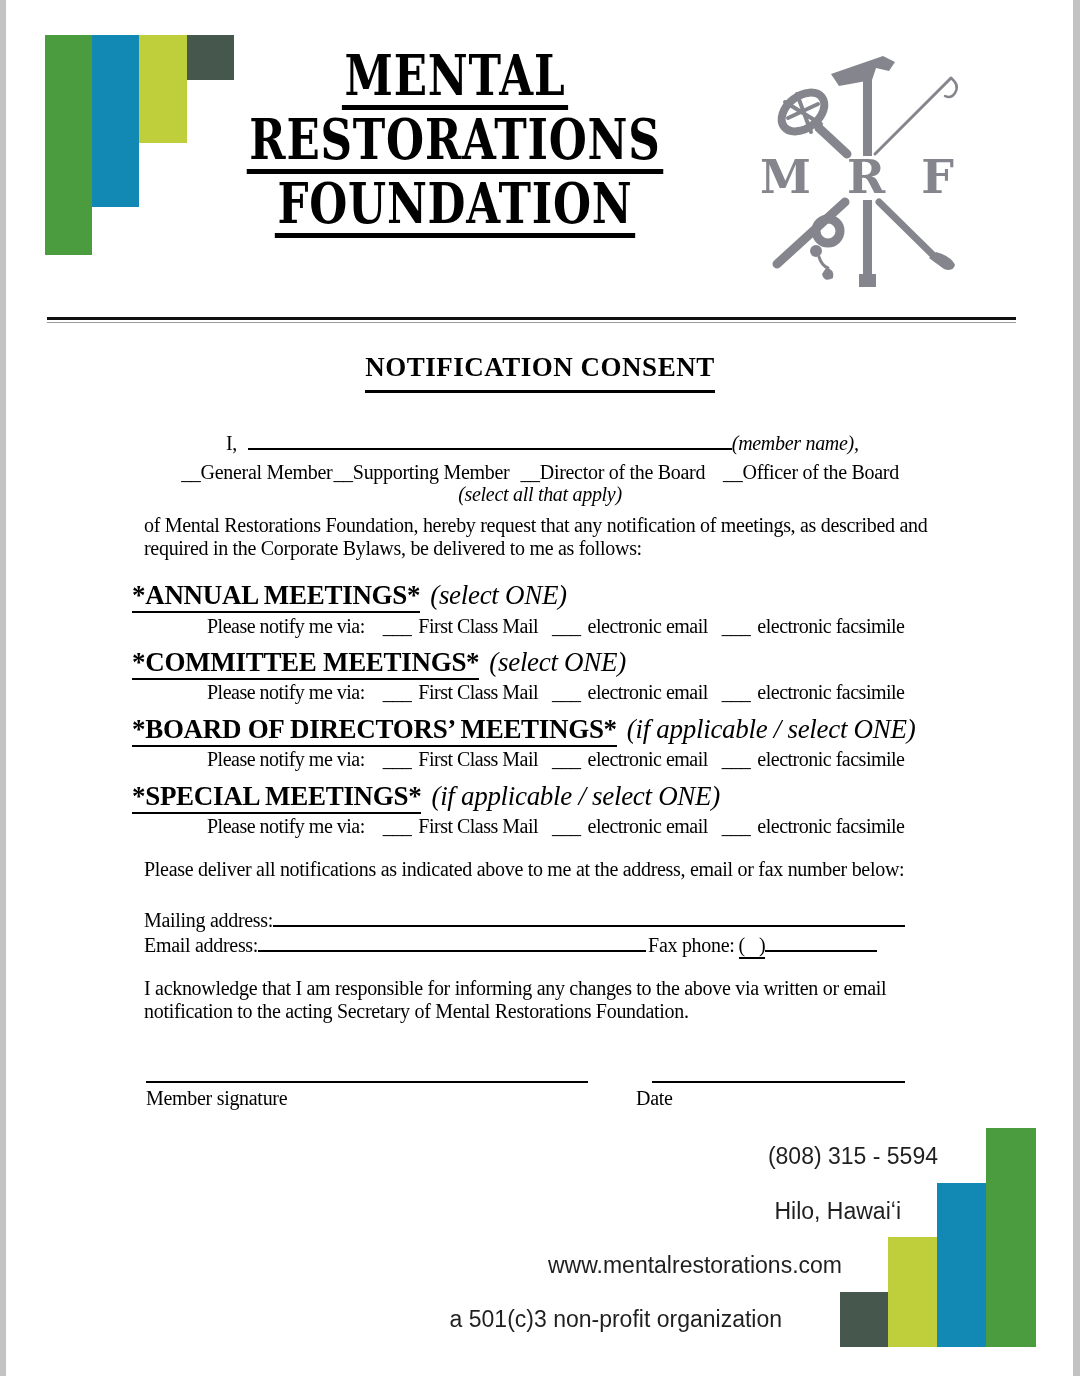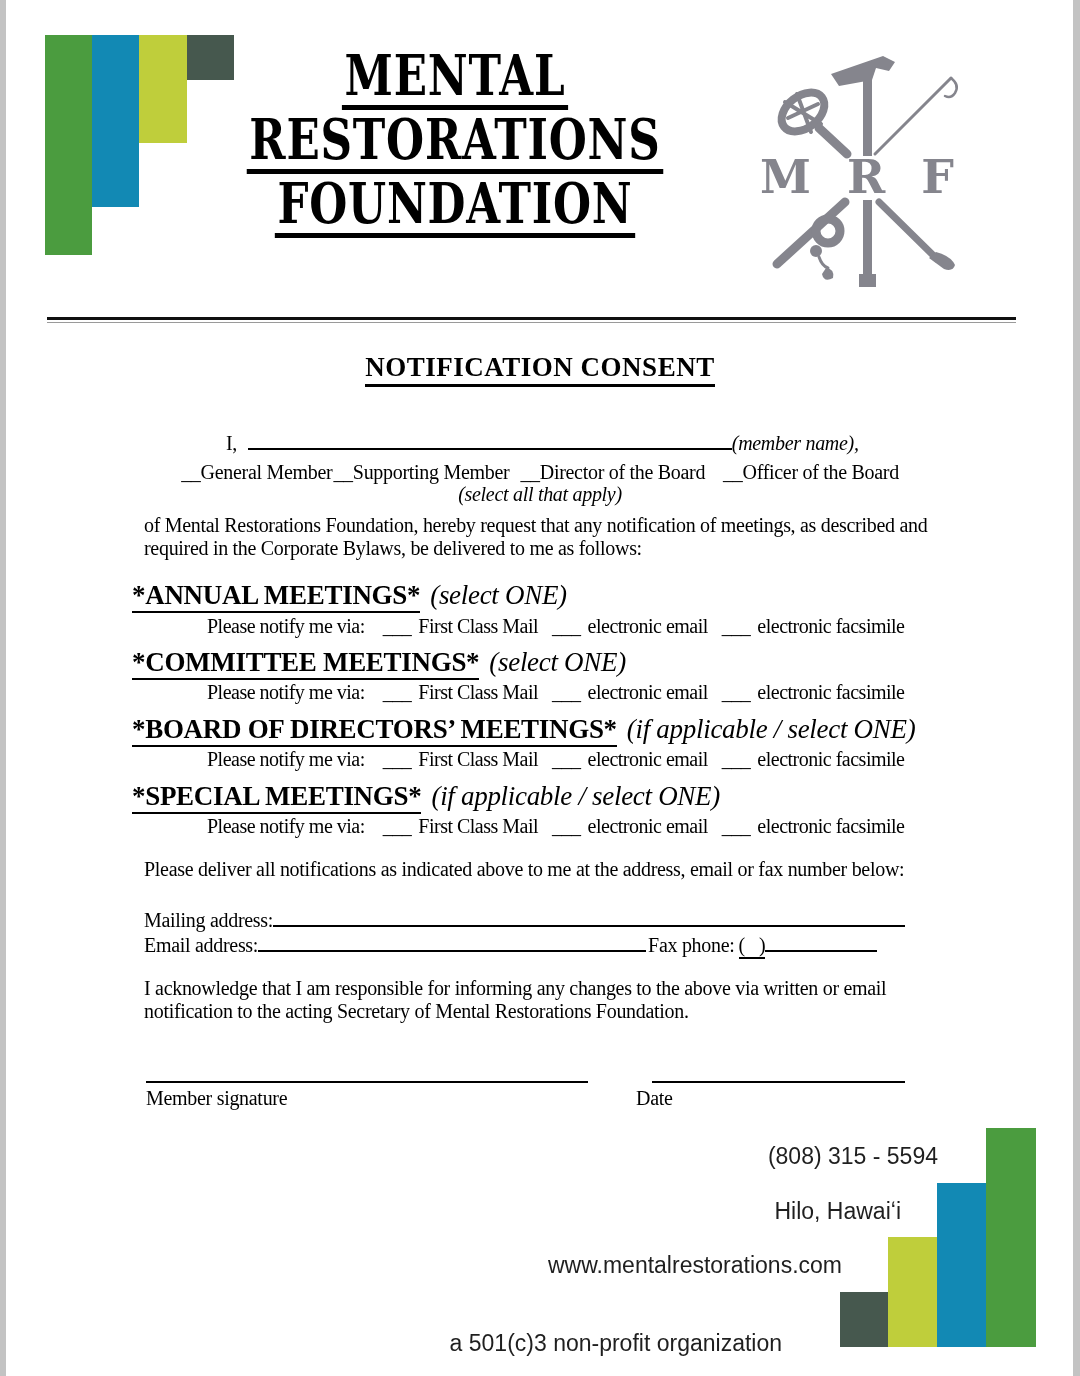--- a/index.html
+++ b/index.html
@@ -26,21 +26,21 @@
     font-size:19px;line-height:27px;white-space:nowrap;
   }
 
   .mrf-logo{position:absolute;left:755px;top:50px;width:215px;height:245px;}
 
   .divider{position:absolute;left:47px;top:317px;width:969px;height:2px;
     border-top:3px solid #101010;border-bottom:1px solid #9a9a9a;}
 
   .consent-title{position:absolute;left:140px;top:352px;width:800px;text-align:center;
     font-size:27px;font-weight:bold;letter-spacing:0.5px;}
-  .consent-title span{border-bottom:3px solid #000;padding-bottom:2px;}
+  .consent-title span{border-bottom:3px solid #000;padding-bottom:8px;}
 
   .line{position:absolute;font-size:20px;letter-spacing:-0.3px;white-space:nowrap;}
   .centered{left:140px;width:800px;text-align:center;}
   .ital{font-style:italic;}
 
   .blank{display:inline-block;border-bottom:2px solid #000;}
   .intro-blank{width:484px;height:18px;vertical-align:baseline;}
 
   .sec-head{left:132px;font-size:27px;}
   .sec-head .h{font-weight:bold;border-bottom:2.5px solid #000;padding-bottom:1px;}
@@ -182,20 +182,20 @@
 <div class="line" style="left:144px;top:1000px;">notification to the acting Secretary of Mental Restorations Foundation.</div>
 
 <div class="sigline" style="left:146px;top:1081px;width:442px;"></div>
 <div class="sigline" style="left:652px;top:1081px;width:253px;"></div>
 <div class="line" style="left:146px;top:1087px;">Member signature</div>
 <div class="line" style="left:636px;top:1087px;font-family:Liberation Serif, serif;">Date</div>
 
 <div class="footer-item" style="top:1143px;right:142px;">(808) 315 - 5594</div>
 <div class="footer-item" style="top:1198px;right:179px;">Hilo, Hawaiʻi</div>
 <div class="footer-item" style="top:1252px;right:238px;">www.mentalrestorations.com</div>
-<div class="footer-item" style="top:1306px;right:298px;margin-top:24px;">a 501(c)3 non-profit organization</div>
+<div class="footer-item" style="top:1306px;right:298px;">a 501(c)3 non-profit organization</div>
 
 <div>
   <div class="bar c-dark" style="left:840px;top:1292px;width:48px;height:55px;"></div>
   <div class="bar c-yellow" style="left:888px;top:1237px;width:49px;height:110px;"></div>
   <div class="bar c-blue" style="left:937px;top:1183px;width:49px;height:164px;"></div>
   <div class="bar c-green" style="left:986px;top:1128px;width:50px;height:219px;"></div>
 </div>
 
 </body></html>

